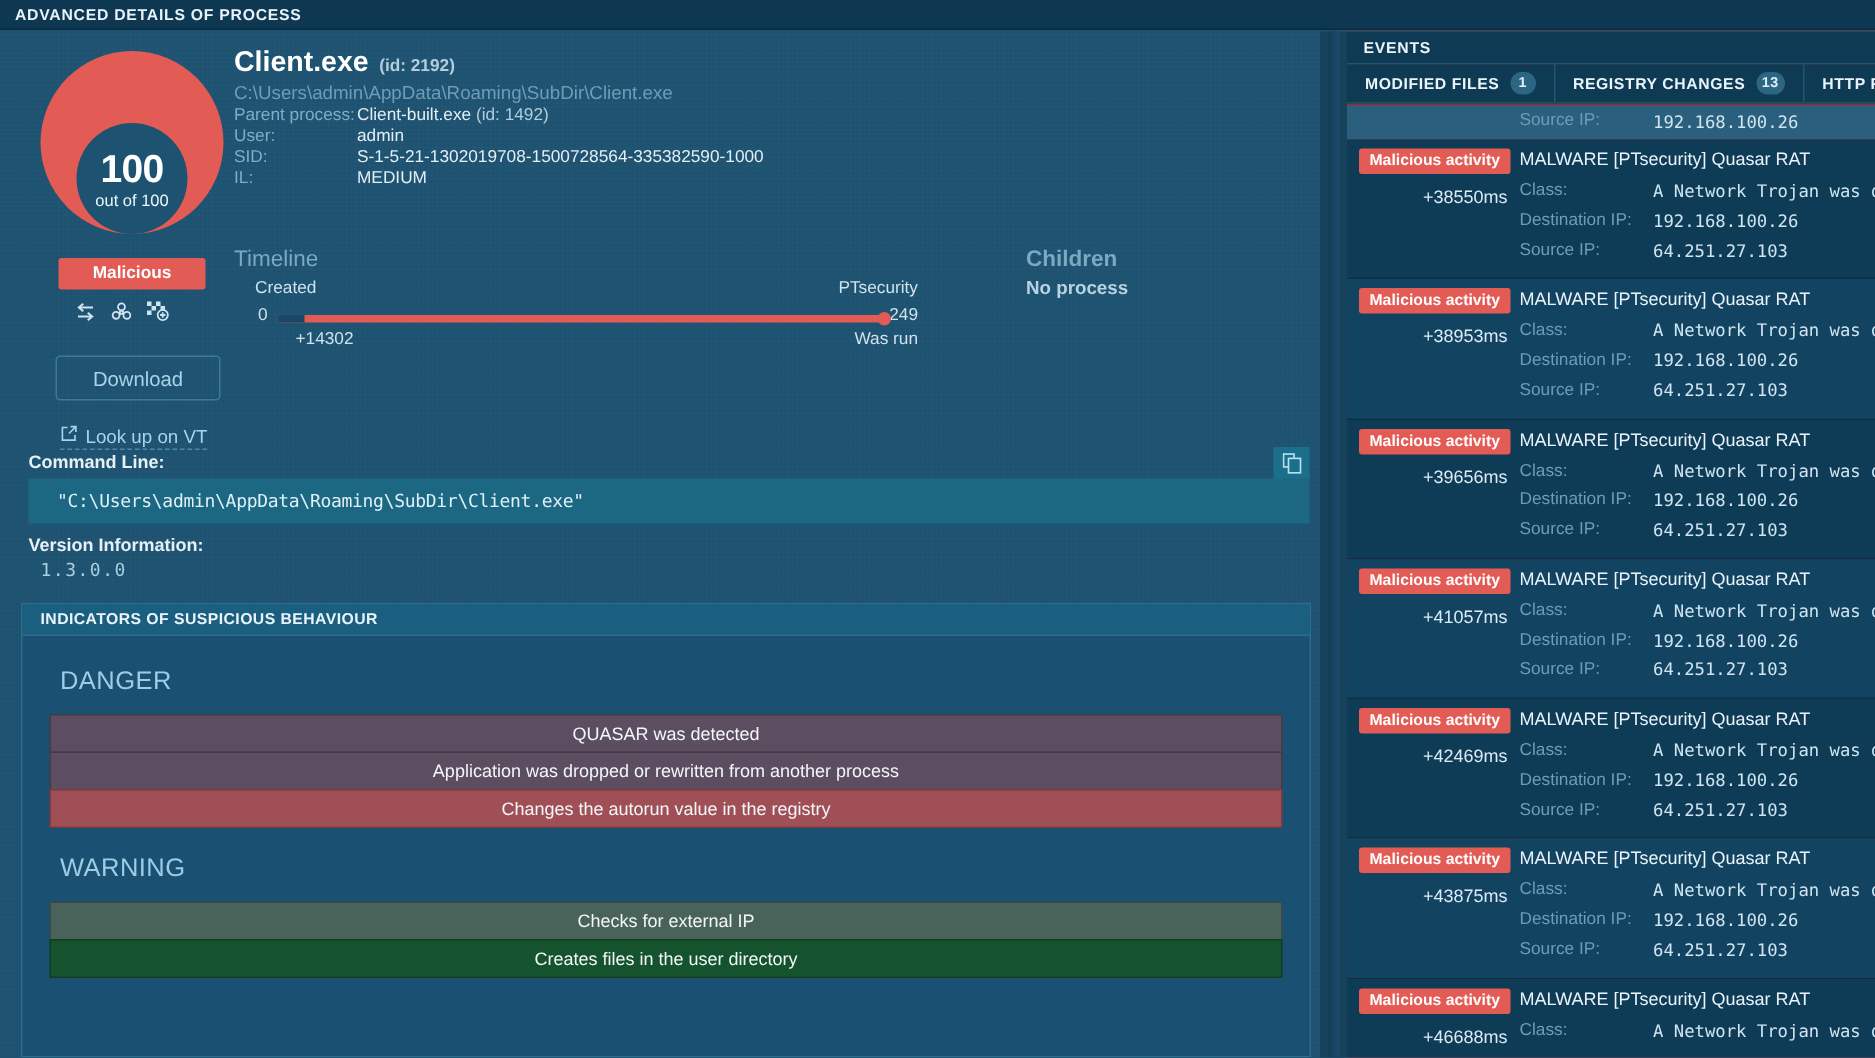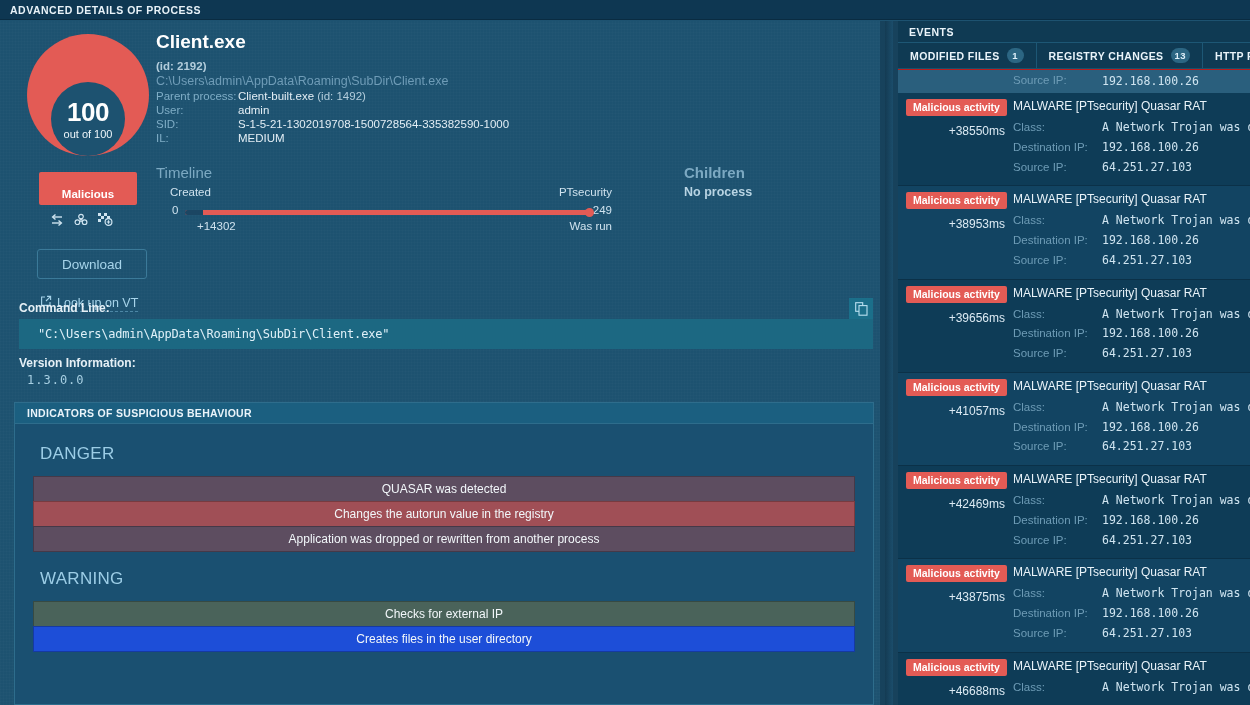--- a/index.html
+++ b/index.html
@@ -40,42 +40,42 @@
     width:74px; height:74px; border-radius:50%; background:#1d5270;
     display:flex; flex-direction:column; align-items:center; justify-content:center;
     line-height:1;
   }
   .donut .num{ font-size:26px; font-weight:bold; color:#fff; letter-spacing:-.5px;}
   .donut .outof{ font-size:11px; color:#eef6fa; margin-top:4px;}
 
   .verdict{
     margin-top:16px; width:98px; margin-left:12px;
     background:#e35b55; color:#fff; font-size:11.5px; font-weight:bold;
-    text-align:center; padding:16px 0 5px; border-radius:2px;
+    text-align:center; padding:4px 0 5px; border-radius:2px;
   }
   .iconrow{ margin-top:7px; margin-left:22px; display:flex; gap:8px; align-items:center;}
   .iconrow svg{ display:block; }
 
   .dlbtn{
     margin-top:22px; margin-left:10px;
     width:110px; height:30px; border:1px solid #3b7a99; border-radius:3px;
     background:transparent; color:#a7d4ea; font-size:13.5px;
     display:flex; align-items:center; justify-content:center;
     font-family:"Liberation Sans", sans-serif;
     cursor:pointer;
   }
   .vtlink{
     margin-top:16px; margin-left:13px; display:flex; align-items:center; gap:5px;
     color:#a7d4ea; font-size:12.5px; border-bottom:1px dashed #4d87a5;
     width:fit-content; padding-bottom:1px; cursor:pointer;
   }
 
   
   .hdr{ position:absolute; left:156px; top:10px; }
-  .hdr .titleline{ display:flex; align-items:baseline; gap:7px;flex-direction:column;}
+  .hdr .titleline{ display:flex; align-items:baseline; gap:7px;}
   .hdr .pname{ font-size:19px; font-weight:bold; color:#fff; }
   .hdr .pid{ font-size:11.5px; color:#b3cddc; font-weight:bold;}
   .hdr .path{ font-size:12.5px; color:#6f9cb7; margin-top:2px; }
   .kv{ display:flex; margin-top:2px; font-size:11.5px; }
   .kv .k{ width:82px; color:#7fadc6; }
   .kv .v{ color:#e3eef5; }
   .kv .v .sub{ color:#b3cddc; }
 
   
   .tl{ position:absolute; left:156px; top:143px; width:490px; }
@@ -135,21 +135,21 @@
   .ind h3{ font-size:17px; font-weight:normal; color:#9ccde6; margin:4px 0 12px 7px; letter-spacing:.3px;}
   .ind h3.second{ margin-top:18px;}
   .risk{
     height:26px; display:flex; align-items:center; justify-content:center;
     font-size:12px; color:#f2f7fa; border:1px solid rgba(0,0,0,.25);
     margin-bottom:-1px;
   }
   .risk.r-purple{ background:#5d4d60;}
   .risk.r-red{ background:#a04f56;}
   .risk.r-green{ background:#4a635a;}
-  .risk.r-olive{ background:#1d4ed8;}
+  .risk.r-olive{ background:#14532d;}
 
   
   .gap{ position:absolute; left:880px; top:0; width:18px; bottom:0; background:#17425c;}
   .gap .track{ position:absolute; left:5px; top:0; width:8px; bottom:0;
      background:linear-gradient(90deg,#143b53,#1b4d6b);}
 
   
   .right{
     position:absolute; left:898px; top:0; right:0; bottom:0;
     background:#b91c1c; overflow:hidden;
@@ -321,22 +321,22 @@
     <div class="verlabel">Version Information:</div>
     <div class="verrow">
       <span class="v">1.3.0.0</span>
     </div>
 
     <div class="ind">
       <div class="caption">INDICATORS OF SUSPICIOUS BEHAVIOUR</div>
       <div class="body">
         <h3>DANGER</h3>
         <div class="risk r-purple">QUASAR was detected</div>
+        <div class="risk r-purple">Application was dropped or rewritten from another process</div>
         <div class="risk r-red">Changes the autorun value in the registry</div>
-        <div class="risk r-purple">Application was dropped or rewritten from another process</div>
 
         <h3 class="second">WARNING</h3>
         <div class="risk r-green">Checks for external IP</div>
         <div class="risk r-olive">Creates files in the user directory</div>
       </div>
     </div>
   </div>
 
   <div class="gap">
       <div class="track"></div>

